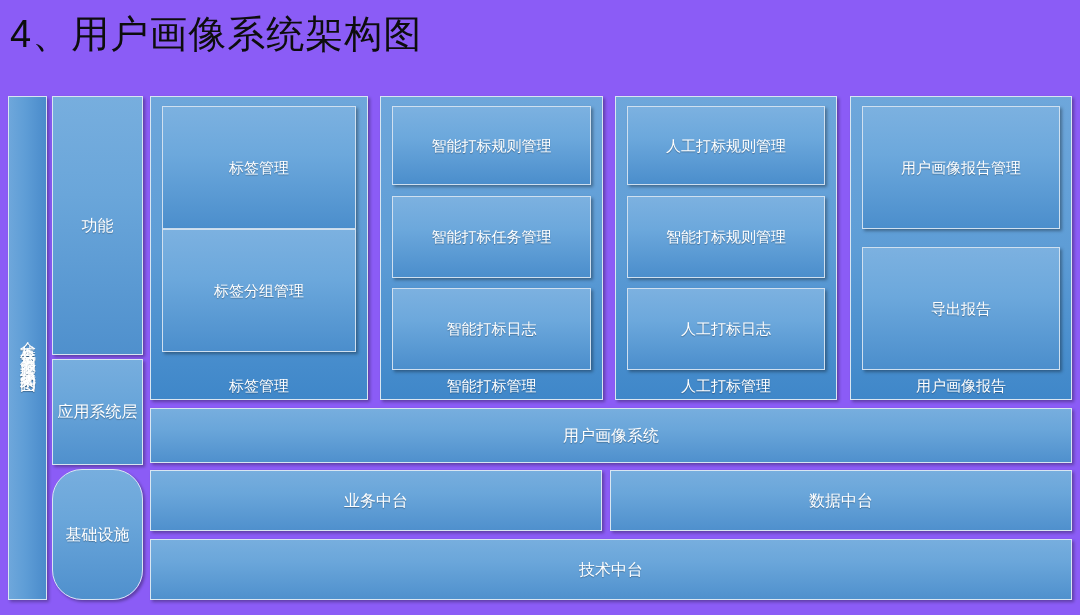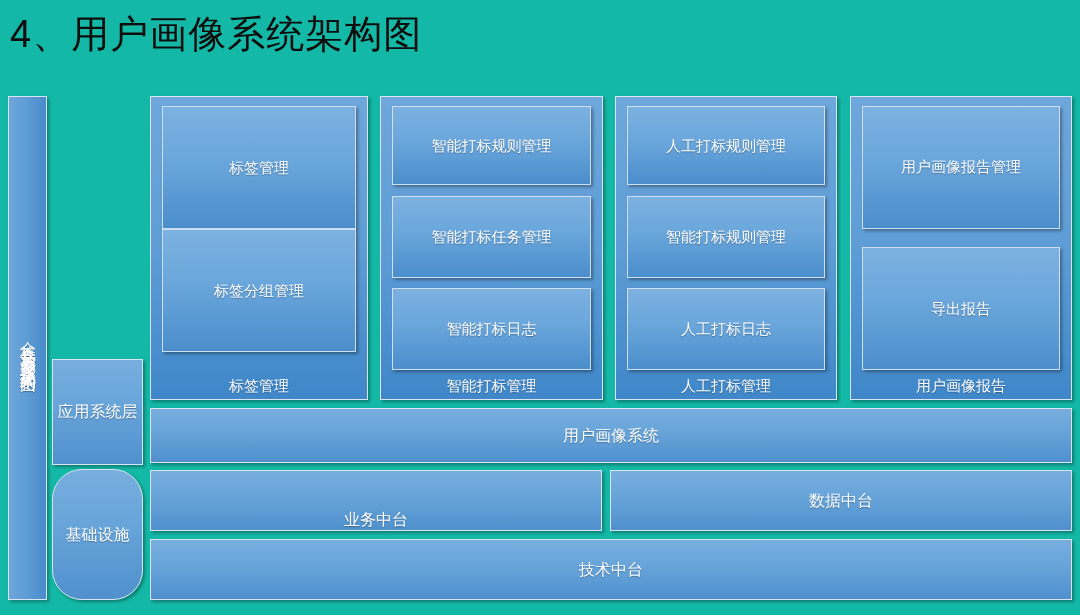--- a/index.html
+++ b/index.html
@@ -13,21 +13,21 @@
     height: 615px;
     overflow: hidden;
     font-family: "Liberation Sans", "DejaVu Sans", sans-serif;
     color: #000;
   }
 
   #slide {
     position: relative;
     width: 1080px;
     height: 615px;
-    background: #14b8a6;
+    background: #8b5cf6;
   }
 
   
   .slide-title {
     position: absolute;
     left: 10px;
     top: 6px;
     font-size: 38px;
     line-height: 56px;
     font-weight: 400;
@@ -131,20 +131,23 @@
 <body>
 
 <div id="slide">
 
   <div class="slide-title">4、用户画像系统架构图</div>
 
   <div class="spine">
     <span class="spine-text">全栈会员关系管理系统架构图</span>
   </div>
 
+  <div class="box layer-cell" style="top:96px; height:259px;">
+    <span>功能</span>
+  </div>
 
   <div class="box layer-cell" style="top:359px; height:106px;">
     <span>应用系统层</span>
   </div>
 
   <div class="box layer-cell" style="top:469px; height:131px;border-radius:30px;">
     <span>基础设施</span>
   </div>
 
   <div class="group-box" style="left:150px; top:96px; width:218px; height:304px;">
@@ -179,32 +182,32 @@
   <div class="inner-box" style="left:627px; top:196px; width:198px; height:82px;">
     <span>智能打标规则管理</span>
   </div>
   <div class="inner-box" style="left:627px; top:288px; width:198px; height:82px;">
     <span>人工打标日志</span>
   </div>
 
   <div class="group-box" style="left:850px; top:96px; width:222px; height:304px;">
     <span class="group-label">用户画像报告</span>
   </div>
-  <div class="inner-box" style="left:862px; top:106px; width:198px; height:123px;font-family:Liberation Serif, serif;">
+  <div class="inner-box" style="left:862px; top:106px; width:198px; height:123px;">
     <span>用户画像报告管理</span>
   </div>
   <div class="inner-box" style="left:862px; top:247px; width:198px; height:123px;align-items:center;">
     <span>导出报告</span>
   </div>
 
   <div class="box platform" style="left:150px; top:408px; width:922px; height:55px;">
     <span>用户画像系统</span>
   </div>
 
-  <div class="box platform" style="left:150px; top:470px; width:452px; height:61px;align-items:flex-end;">
+  <div class="box platform" style="left:150px; top:470px; width:452px; height:61px;">
     <span>业务中台</span>
   </div>
   <div class="box platform" style="left:610px; top:470px; width:462px; height:61px;">
     <span>数据中台</span>
   </div>
 
   <div class="box platform" style="left:150px; top:539px; width:922px; height:61px;">
     <span>技术中台</span>
   </div>
 

